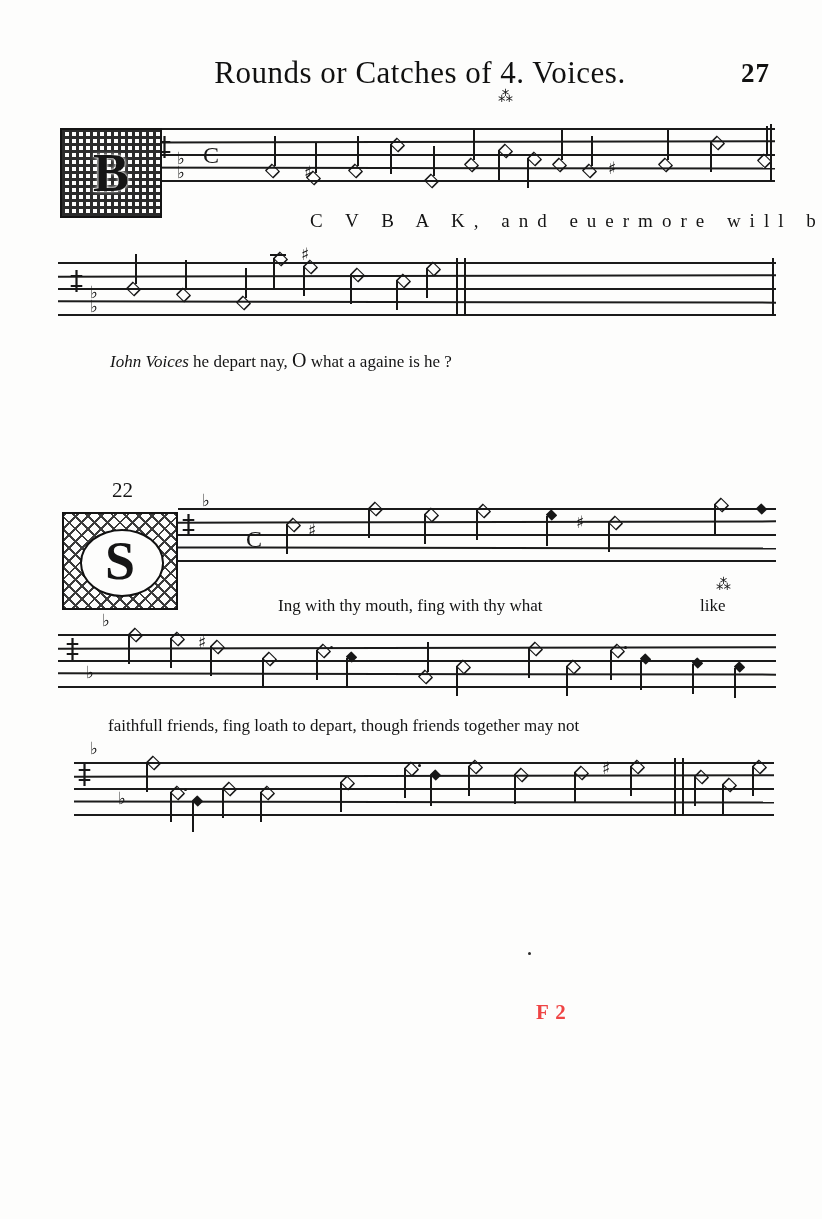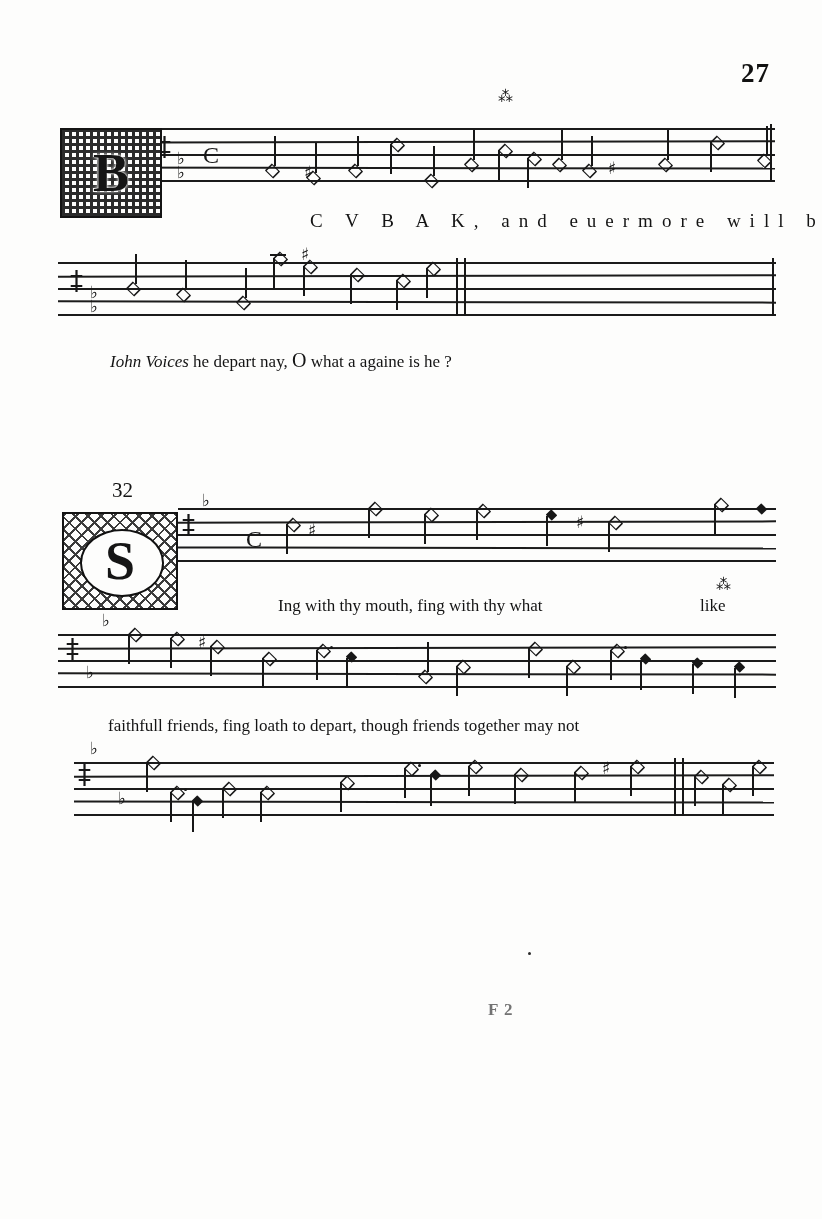--- a/index.html
+++ b/index.html
@@ -220,38 +220,40 @@
     white-space: nowrap;
   }
 
   .num-label {
     position: absolute;
     font-size: 21px;
     color: #141414;
   }
   .signature {
     position: absolute;
-    font-size: 17px;
+    font-size: 21px;
     font-weight: 600;
-    color: #737373;
+    color: #ef4444;
     letter-spacing: 1px;
+    margin-left: 48px;
   }
   .speck {
     position: absolute;
     width: 3px;
     height: 3px;
     background: #2a2a2a;
     border-radius: 50%;
   }
 </style>
 </head>
 <body>
 
 <div class="page">
 
+  <div class="header-title">Rounds or Catches of 4. Voices.</div>
   <div class="folio">27</div>
 
   <div class="system" style="left:60px; top:128px; width:715px; height:54px;">
     <div class="staff wobble">
       <div class="line l0"></div>
         <div class="line l1"></div>
         <div class="line l2"></div>
         <div class="line l3"></div>
         <div class="line l4"></div>
     </div>
@@ -376,21 +378,21 @@
 
     <div class="barline" style="left:398px; top:-4px; height:58px;"></div>
     <div class="barline" style="left:406px; top:-4px; height:58px;"></div>
     <div class="barline" style="left:714px; top:-4px; height:58px;"></div>
   </div>
 
   <div class="lyric" style="left:110px; top:349px;">
     <span class="it">Iohn Voices</span><span> he depart nay, </span><span class="cap">O</span><span> what a againe is he ?</span>
   </div>
 
-  <div class="num-label" style="left:112px; top:478px;">32</div>
+  <div class="num-label" style="left:112px; top:478px;">22</div>
 
   <div class="system" style="left:178px; top:508px; width:598px; height:54px;">
     <div class="staff wobble">
       <div class="line l0"></div>
         <div class="line l1"></div>
         <div class="line l2"></div>
         <div class="line l3"></div>
         <div class="line l4"></div>
     </div>
     <div class="clef" style="left:4px; top:4px;">‡</div>

